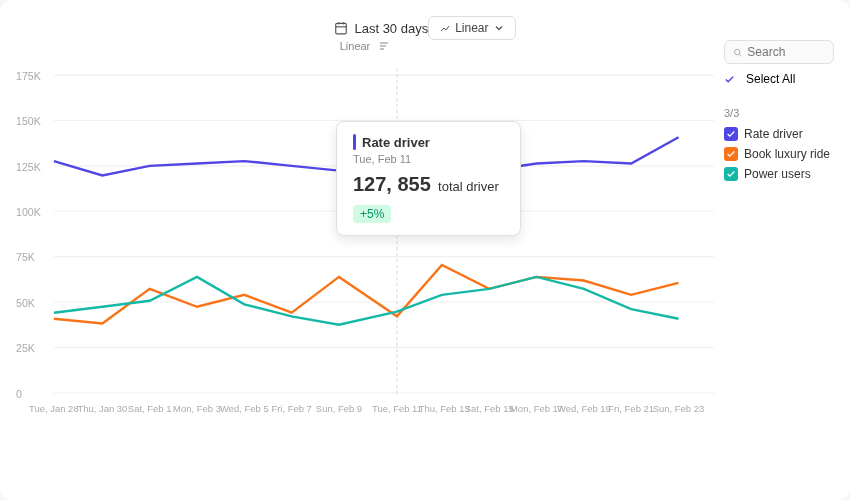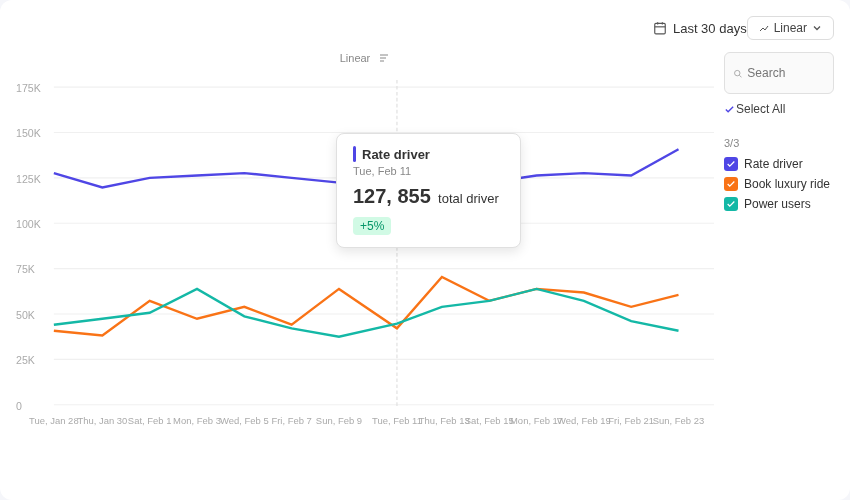--- a/index.html
+++ b/index.html
@@ -16,22 +16,21 @@
       background: #fff;
       border-radius: 12px;
       display: flex;
       flex-direction: column;
       padding: 16px;
       position: relative;
     }
     .header {
       display: flex;
       align-items: center;
-      justify-content: flex-end;
-      margin-bottom: 12px;
+      justify-content: center;
     }
     .header-left {
       display: flex;
       align-items: center;
       gap: 6px;
       font-size: 13px;
       color: #333;
       font-weight: 500;
     }
     .header-right {
@@ -87,37 +86,37 @@
       flex-direction: column;
       gap: 8px;
       padding-left: 10px;
     }
     .search-box {
       display: flex;
       align-items: center;
       gap: 5px;
       border: 1px solid #e0e0e0;
       border-radius: 6px;
-      padding: 13px 8px;
+      padding: 4px 8px;
       background: #fafafa;
     }
     .search-box input {
       border: none;
       background: transparent;
       font-size: 12px;
       color: #555;
       outline: none;
       width: 100%;
     }
     .select-all-row {
       display: flex;
       align-items: center;
-      gap: 1px;
-      font-size: 12px;
-      color: #404040;
+      gap: 11px;
+      font-size: 12px;
+      color: #000000;
       cursor: pointer;
     }
     .count-label {
       font-size: 11px;
       color: #888;
       margin-top: 13px;
     }
     .legend-items {
       display: flex;
       flex-direction: column;

